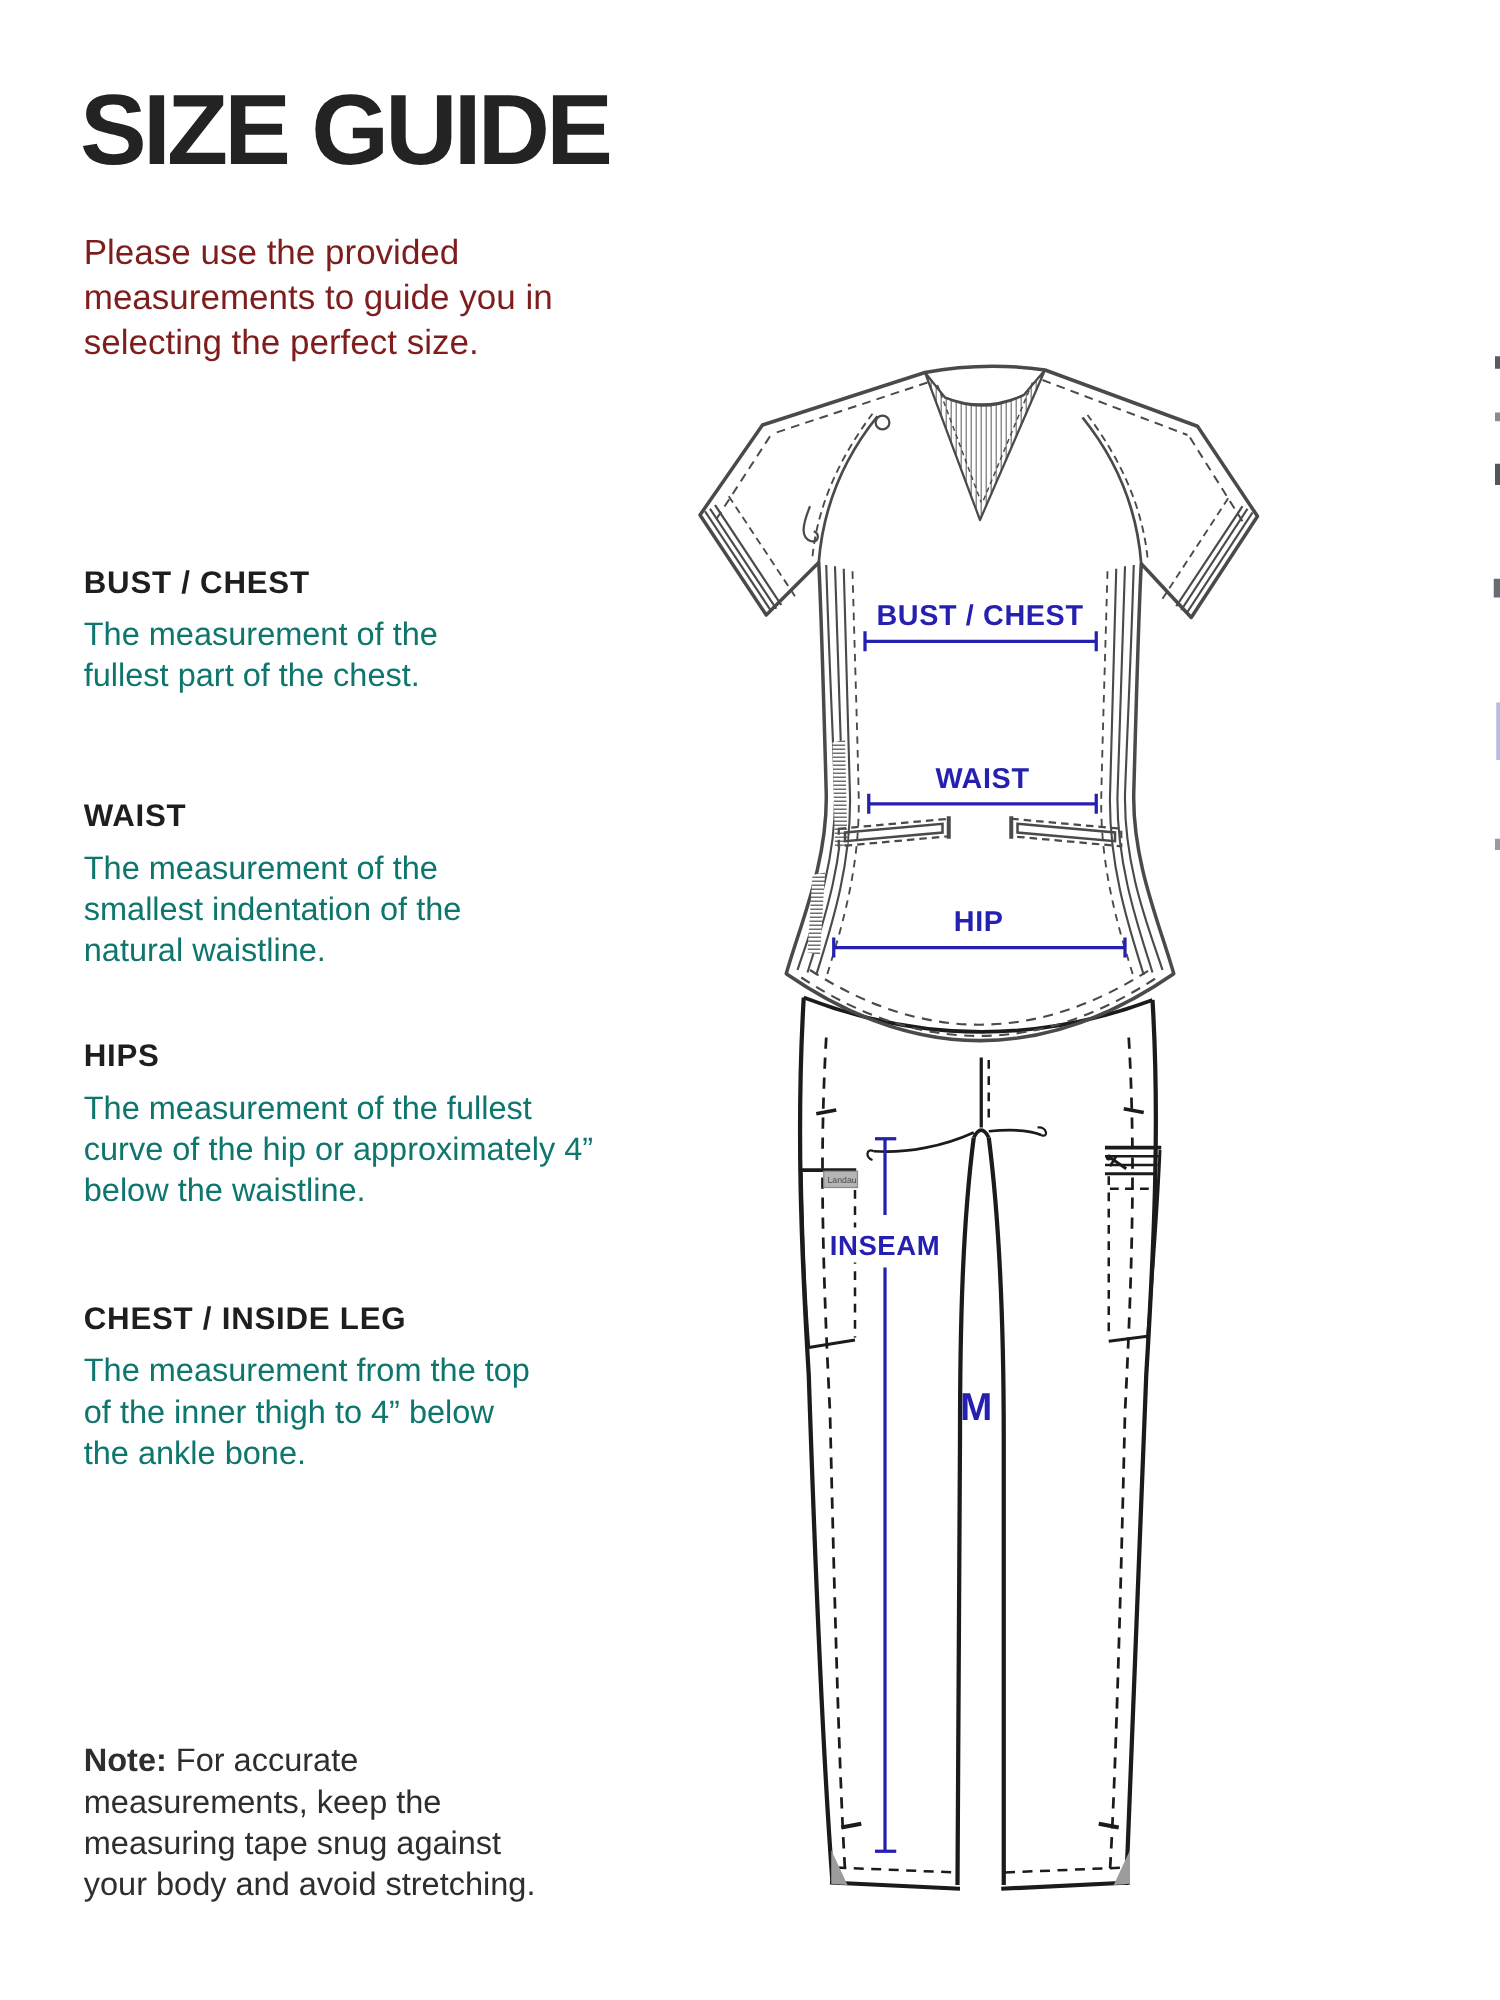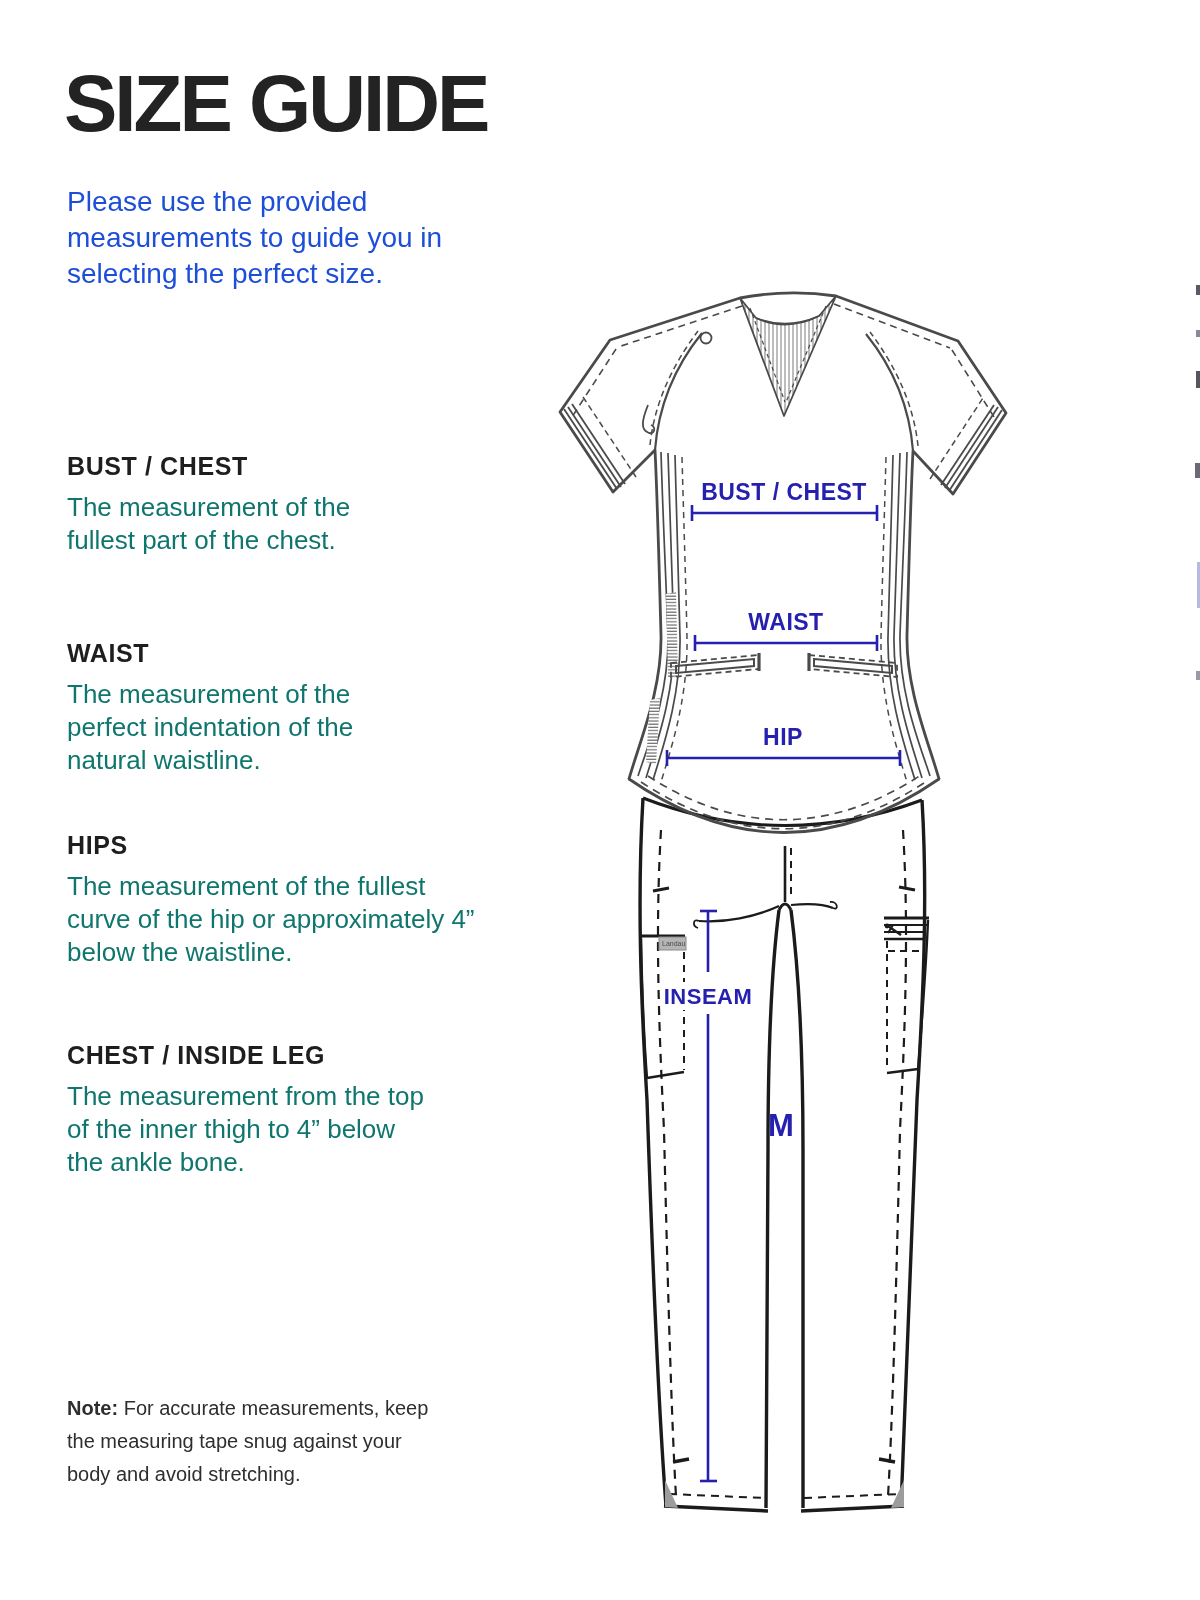--- a/index.html
+++ b/index.html
@@ -5,30 +5,30 @@
   html,body{margin:0;padding:0;}
   body{
     width:1200px;height:1600px;position:relative;overflow:hidden;background:#ffffff;
     font-family:"Liberation Sans","DejaVu Sans",sans-serif;color:#2d2d2d;
   }
   .abs{position:absolute;}
   .page-title{
     left:64px;top:62px;font-size:80px;font-weight:700;letter-spacing:-3px;color:#232323;line-height:1.05;text-align:right;
   }
   .intro{
-    left:67px;top:184px;width:470px;font-size:28px;line-height:36px;color:#1d4ed8;
+    left:67px;top:184px;width:470px;font-size:28px;line-height:36px;color:#7f1d1d;
   }
   .sec-h{
     font-size:25px;font-weight:700;letter-spacing:0.6px;color:#1e1e1e;
   }
   .sec-b{
     font-size:26px;line-height:33px;color:#0f766e;
   }
   .note-block{
-    left:67px;top:1392px;width:374px;font-size:20px;line-height:33px;color:#2e2e2e;
+    left:67px;top:1392px;width:374px;font-size:26px;line-height:33px;color:#2e2e2e;
   }
   .note-label{font-weight:700;}
   #diagram-svg{left:0;top:0;}
   .shirt-line{stroke:#4a4a4a;fill:none;}
   .pant-line{stroke:#1b1b1b;fill:none;}
   .measure{stroke:#2520b0;fill:none;}
   .measure-label{
     fill:#2520b0;font-weight:700;font-size:23px;letter-spacing:0.5px;
     font-family:"Liberation Sans","DejaVu Sans",sans-serif;
   }
@@ -47,21 +47,21 @@
 
 <div class="abs intro">Please use the provided measurements to guide you in selecting the perfect size.</div>
 
 <div class="abs" style="left:67px;top:452px;width:310px;">
   <div class="sec-h">BUST / CHEST</div>
   <div class="sec-b" style="margin-top:10px;">The measurement of the fullest part of the chest.</div>
 </div>
 
 <div class="abs" style="left:67px;top:639px;width:345px;">
   <div class="sec-h">WAIST</div>
-  <div class="sec-b" style="margin-top:10px;">The measurement of the perfect indentation of the natural waistline.</div>
+  <div class="sec-b" style="margin-top:10px;">The measurement of the smallest indentation of the natural waistline.</div>
 </div>
 
 <div class="abs" style="left:67px;top:831px;width:415px;">
   <div class="sec-h">HIPS</div>
   <div class="sec-b" style="margin-top:10px;">The measurement of the fullest curve of the hip or approximately 4” below the waistline.</div>
 </div>
 
 <div class="abs" style="left:67px;top:1041px;width:360px;">
   <div class="sec-h">CHEST / INSIDE LEG</div>
   <div class="sec-b" style="margin-top:10px;">The measurement from the top of the inner thigh to 4” below the ankle bone.</div>

